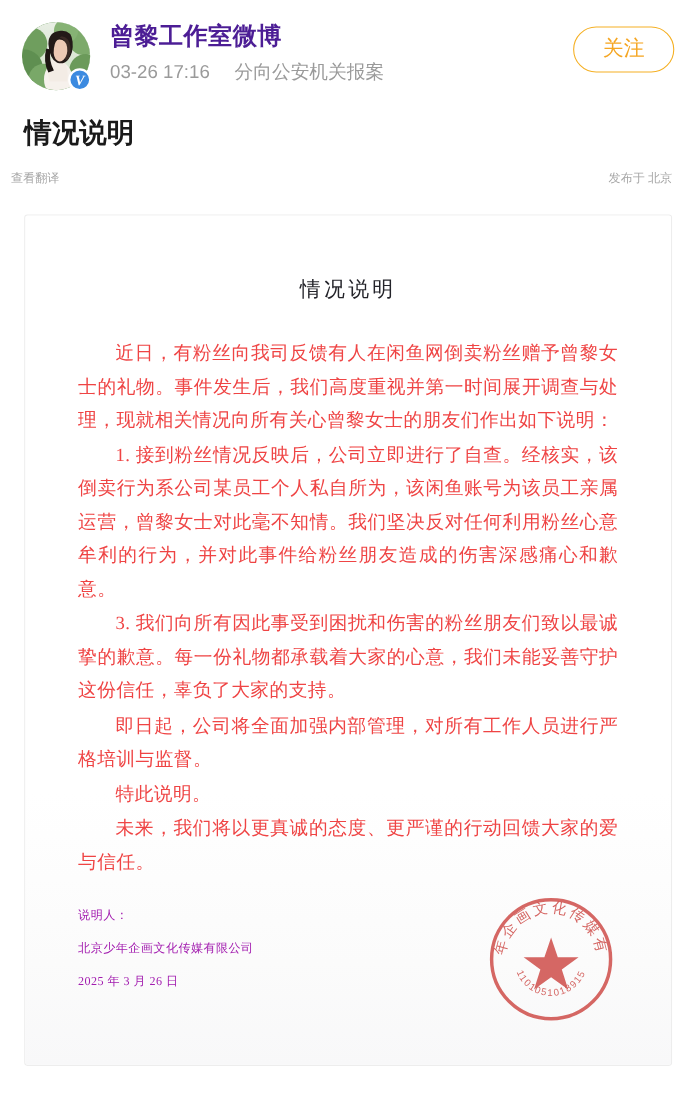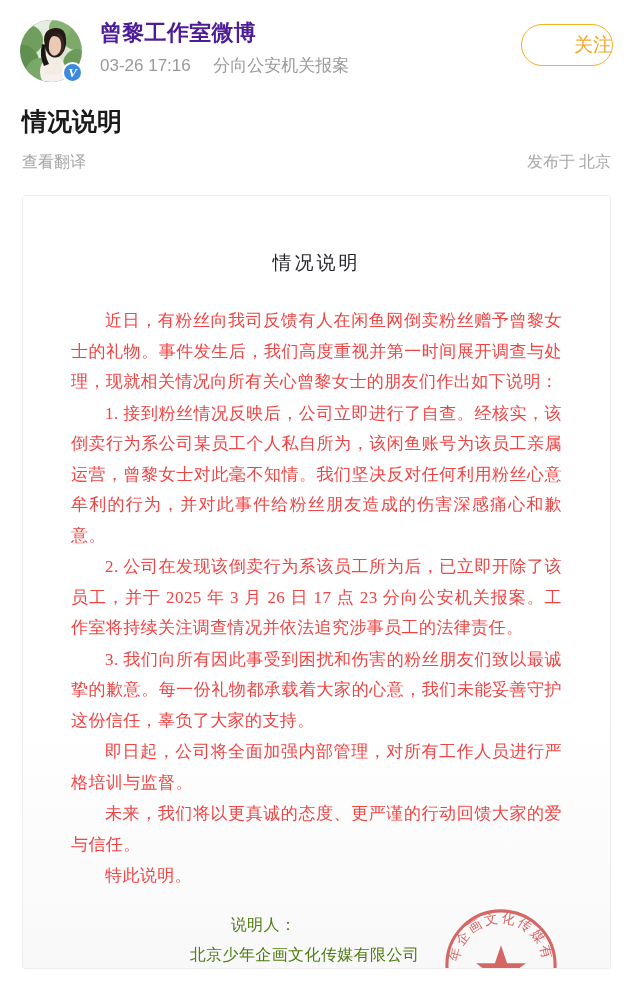--- a/index.html
+++ b/index.html
@@ -80,40 +80,40 @@
   .follow-btn {
     flex: 0 0 auto;
     margin-top: 6px;
     width: 92px;
     height: 42px;
     border: 1px solid #f5b024;
     border-radius: 21px;
     color: #f5a623;
     font-size: 19px;
     line-height: 40px;
-    text-align: right;
+    text-align: center;
     background: #ffffff;
     box-sizing: border-box;
     cursor: pointer;
   }
 
   
   .post-title {
     padding: 22px 20px 0 22px;
     font-size: 25px;
     font-weight: bold;
     color: #1a1a1a;
     line-height: 34px;
   }
   .sub-row {
     display: flex;
     justify-content: space-between;
     align-items: center;
-    padding: 12px 22px 0 22px;
-    font-size: 16px;
+    padding: 12px 22px 0 10px;
+    font-size: 11px;
     color: #a6a6a6;
     line-height: 24px;
   }
   .translate-link { cursor: pointer; }
   .post-region { white-space: nowrap; font-family: Liberation Serif, serif; }
 
   
   .doc-card {
     margin: 21px 22px 0 22px;
     border: 1px solid #ededed;
@@ -156,25 +156,25 @@
     text-indent: 2em;
     letter-spacing: 0.4px;
     color: #ef4444;
   }
   .doc-sign {
     margin-top: 18px;
     padding-right: 14px;
     position: relative;
   }
   .sign-line {
-    font-size: 16px;
+    font-size: 11px;
     line-height: 30px;
     letter-spacing: 0.4px;
-    color: #4d7c0f;
-    text-align: center;
+    color: #a21caf;
+    text-align: left;
     padding-right: 10px;
   }
   .sign-label { padding-right: 92px; }
   .sign-date  { padding-right: 6px; }
 
   
   .seal {
     position: absolute;
     right: 2px;
     top: -4px;
@@ -243,25 +243,24 @@
 
 <div class="doc-card">
   <div class="doc-paper"></div>
   <div class="doc-inner">
 
     <div class="doc-title">情况说明</div>
 
     <div class="doc-body">
       <p>近日，有粉丝向我司反馈有人在闲鱼网倒卖粉丝赠予曾黎女士的礼物。事件发生后，我们高度重视并第一时间展开调查与处理，现就相关情况向所有关心曾黎女士的朋友们作出如下说明：</p>
       <p>1. 接到粉丝情况反映后，公司立即进行了自查。经核实，该倒卖行为系公司某员工个人私自所为，该闲鱼账号为该员工亲属运营，曾黎女士对此毫不知情。我们坚决反对任何利用粉丝心意牟利的行为，并对此事件给粉丝朋友造成的伤害深感痛心和歉意。</p>
-      <p>2. 公司在发现该倒卖行为系该员工所为后，已立即开除了该员工，并于 2025 年 3 月 26 日 17 点 23 分向公安机关报案。工作室将持续关注调查情况并依法追究涉事员工的法律责任。</p>
       <p>3. 我们向所有因此事受到困扰和伤害的粉丝朋友们致以最诚挚的歉意。每一份礼物都承载着大家的心意，我们未能妥善守护这份信任，辜负了大家的支持。</p>
       <p>即日起，公司将全面加强内部管理，对所有工作人员进行严格培训与监督。</p>
+      <p>特此说明。</p>
       <p>未来，我们将以更真诚的态度、更严谨的行动回馈大家的爱与信任。</p>
-      <p>特此说明。</p>
     </div>
 
     <div class="doc-sign">
       <div class="sign-line sign-label">说明人：</div>
       <div class="sign-line">北京少年企画文化传媒有限公司</div>
       <div class="sign-line sign-date">2025 年 3 月 26 日</div>
 
       <div class="seal">
         <svg viewBox="0 0 120 120" xmlns="http://www.w3.org/2000/svg" aria-hidden="true">
           <defs>

